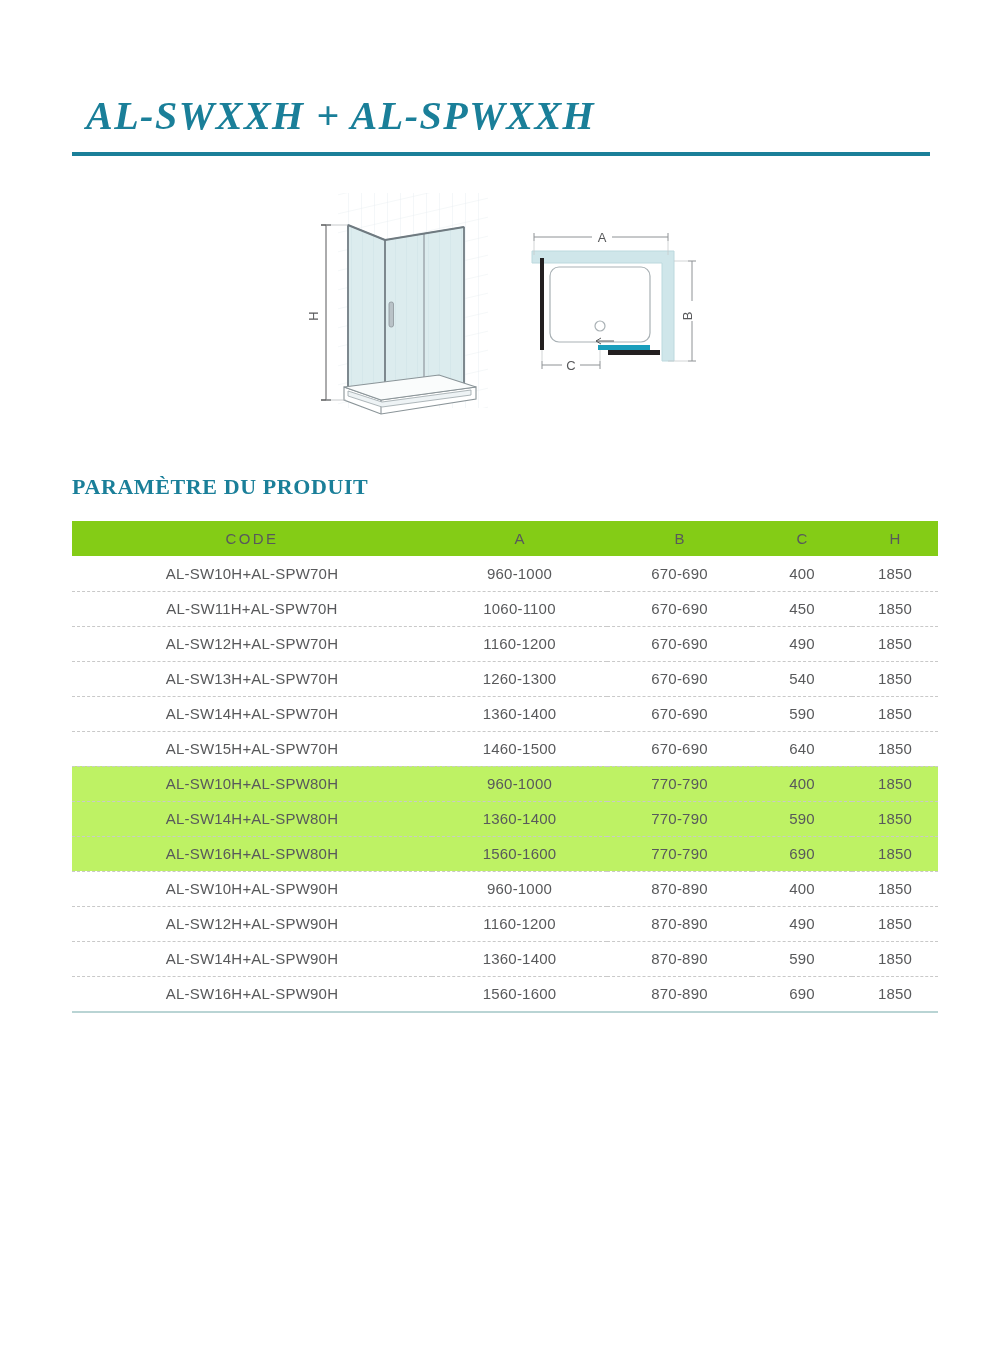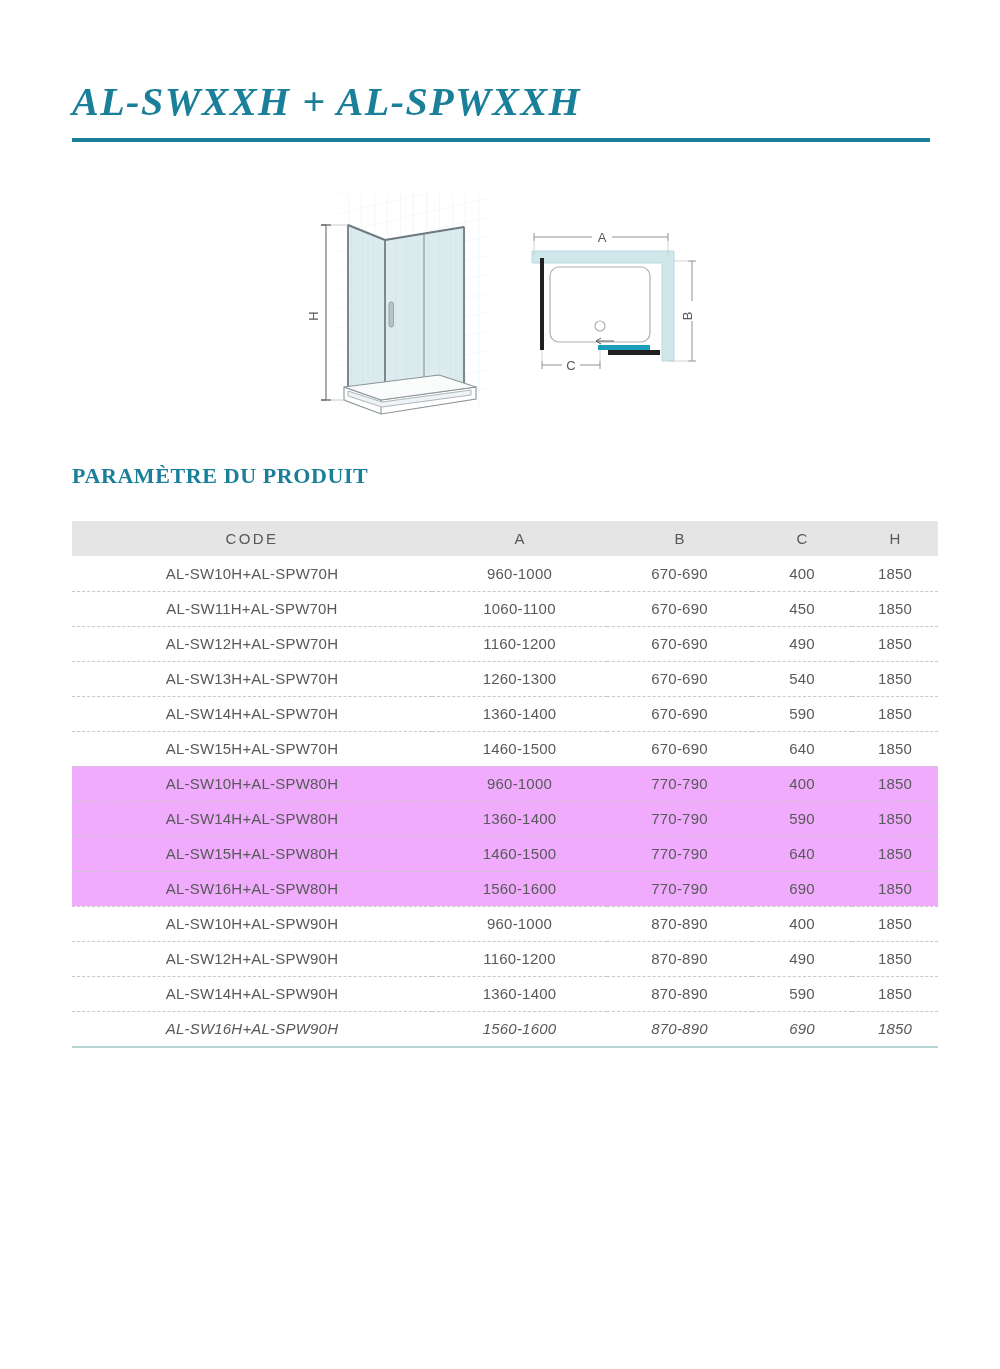--- a/index.html
+++ b/index.html
@@ -22,21 +22,21 @@
     left: 72px; top: 80px;
     width: 858px;
   }
   .main-title {
     font-family: "Liberation Serif", serif;
     font-style: italic;
     font-weight: bold;
     font-size: 40px;
     letter-spacing: 1.5px;
     color: #1a7f99;
-    margin: 0;
+    margin: 14px;
     line-height: 1.1;
     white-space: nowrap;
   }
   .title-rule {
     margin-top: 14px;
     height: 4px;
     background: #1a7f99;
     width: 858px;
   }
 
@@ -45,21 +45,21 @@
     position: absolute;
     left: 0; top: 185px;
     width: 1000px; height: 265px;
   }
   .svg-iso { position: absolute; left: 296px; top: 0; }
   .svg-plan { position: absolute; left: 516px; top: 36px; }
 
   
   .section-heading {
     position: absolute;
-    left: 72px; top: 463px;
+    left: 72px; top: 474px;
     font-family: "Liberation Serif", serif;
     font-weight: bold;
     font-size: 22px;
     letter-spacing: 0.6px;
     color: #1a7f99;
     margin: 0;
   }
 
   
   .table-wrap {
@@ -78,30 +78,30 @@
     font-size: 15px;
     color: #58595b;
     text-align: center;
     font-weight: normal;
     padding: 0;
     height: 35px;
     vertical-align: middle;
     letter-spacing: 0.2px;
   }
   thead th {
-    background: #e5e5e5;
+    background: #84cc16;
     height: 38px;
     font-size: 15px;
     letter-spacing: 1.6px;
     color: #4e5052;
   }
   thead th.c-code { letter-spacing: 2.4px; }
   tbody tr td { border-bottom: 1px dashed #c9c9c9; }
-  tbody tr.grp-shade td { background: #f0abfc; }
-  tbody tr.last-row td { border-bottom: none; font-style: italic; }
+  tbody tr.grp-shade td { background: #bef264; }
+  tbody tr.last-row td { border-bottom: none; }
   .table-bottom-rule {
     height: 2px;
     background: #b9d4d4;
     width: 866px;
     margin-top: 0px;
   }
   
   col.c-code { width: 360px; }
   col.c-a    { width: 175px; }
   col.c-b    { width: 145px; }
@@ -286,27 +286,20 @@
             <td>1850</td>
           </tr>
           <tr class="grp-shade">
             <td>AL-SW14H+AL-SPW80H</td>
             <td>1360-1400</td>
             <td>770-790</td>
             <td>590</td>
             <td>1850</td>
           </tr>
           <tr class="grp-shade">
-            <td>AL-SW15H+AL-SPW80H</td>
-            <td>1460-1500</td>
-            <td>770-790</td>
-            <td>640</td>
-            <td>1850</td>
-          </tr>
-          <tr class="grp-shade">
             <td>AL-SW16H+AL-SPW80H</td>
             <td>1560-1600</td>
             <td>770-790</td>
             <td>690</td>
             <td>1850</td>
           </tr>
           <tr>
             <td>AL-SW10H+AL-SPW90H</td>
             <td>960-1000</td>
             <td>870-890</td>

